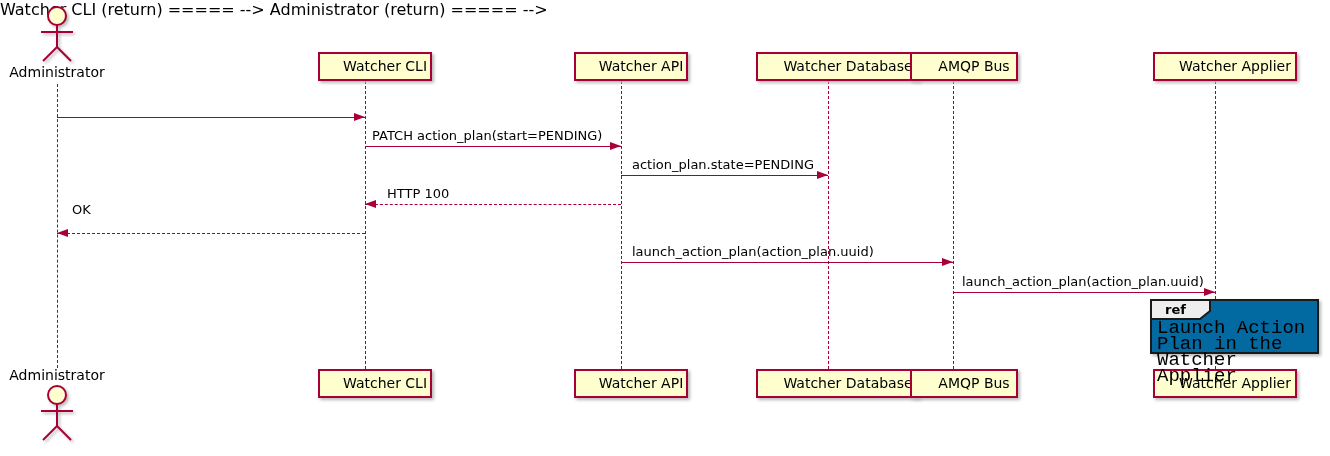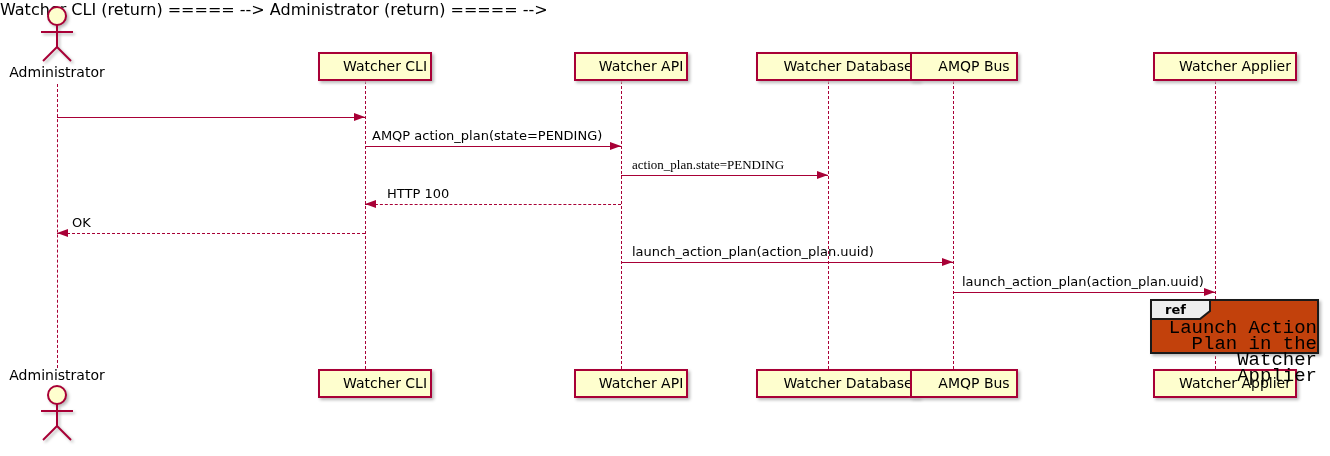--- a/index.html
+++ b/index.html
@@ -57,25 +57,24 @@
   .arrow-left {
     position: absolute; width: 0; height: 0;
     border-right: 11px solid #A80036;
     border-top: 4px solid transparent;
     border-bottom: 4px solid transparent;
   }
   .ref-box {
     position: absolute;
     left: 1150px; top: 299px;
     width: 165px; height: 51px;
-    background: #c2410c;
+    background: #0369a1;
     border: 2px solid #1a1a1a;
     box-shadow: 2px 2px 3px #b9b9b9;
     z-index: 5;
-    text-align: right;
   }
   .ref-header { position: absolute; left: -2px; top: -2px; }
   .ref-keyword {
     position: absolute; left: 13px; top: 1px;
     font-size: 13px; font-weight: bold;
   }
   .ref-text {
     position: absolute; left: 5px; top: 19px;
     font-size: 19px; line-height: 16px;
     white-space: pre-line;
@@ -127,36 +126,36 @@
   <div class="pbox" style="left:574px;  top:369px; width:90px;">Watcher API</div>
   <div class="pbox" style="left:756px;  top:369px; width:140px;">Watcher Database</div>
   <div class="pbox" style="left:910px;  top:369px; width:84px;">AMQP Bus</div>
   <div class="pbox" style="left:1153px; top:369px; width:120px;">Watcher Applier</div>
 
   
   <div class="msg-line solid" style="left:57px; top:117px; width:308px;"></div>
   <div class="arrow-right" style="left:354px; top:113px;"></div>
 
   
-  <div class="msg-label" style="left:372px; top:128px;">AMQP action_plan(state=PENDING)</div>
+  <div class="msg-label" style="left:372px; top:128px;">PATCH action_plan(start=PENDING)</div>
   <div class="msg-line solid" style="left:365px; top:146px; width:256px;"></div>
   <div class="arrow-right" style="left:610px; top:142px;"></div>
 
   
-  <div class="msg-label" style="left:632px; top:157px;font-family:Liberation Serif, serif;">action_plan.state=PENDING</div>
+  <div class="msg-label" style="left:632px; top:157px;">action_plan.state=PENDING</div>
   <div class="msg-line solid" style="left:621px; top:175px; width:207px;"></div>
   <div class="arrow-right" style="left:817px; top:171px;"></div>
 
    Watcher CLI (return) ===== --&gt;
   <div class="msg-label" style="left:387px; top:186px;">HTTP 100</div>
   <div class="msg-line dashed" style="left:365px; top:204px; width:256px;"></div>
   <div class="arrow-left" style="left:365px; top:200px;"></div>
 
    Administrator (return) ===== --&gt;
-  <div class="msg-label" style="left:72px; top:215px;">OK</div>
+  <div class="msg-label" style="left:72px; top:202px;">OK</div>
   <div class="msg-line dashed" style="left:57px; top:233px; width:308px;"></div>
   <div class="arrow-left" style="left:57px; top:229px;"></div>
 
   
   <div class="msg-label" style="left:632px; top:244px;">launch_action_plan(action_plan.uuid)</div>
   <div class="msg-line solid" style="left:621px; top:262px; width:332px;"></div>
   <div class="arrow-right" style="left:942px; top:258px;"></div>
 
   
   <div class="msg-label" style="left:962px; top:274px;">launch_action_plan(action_plan.uuid)</div>

